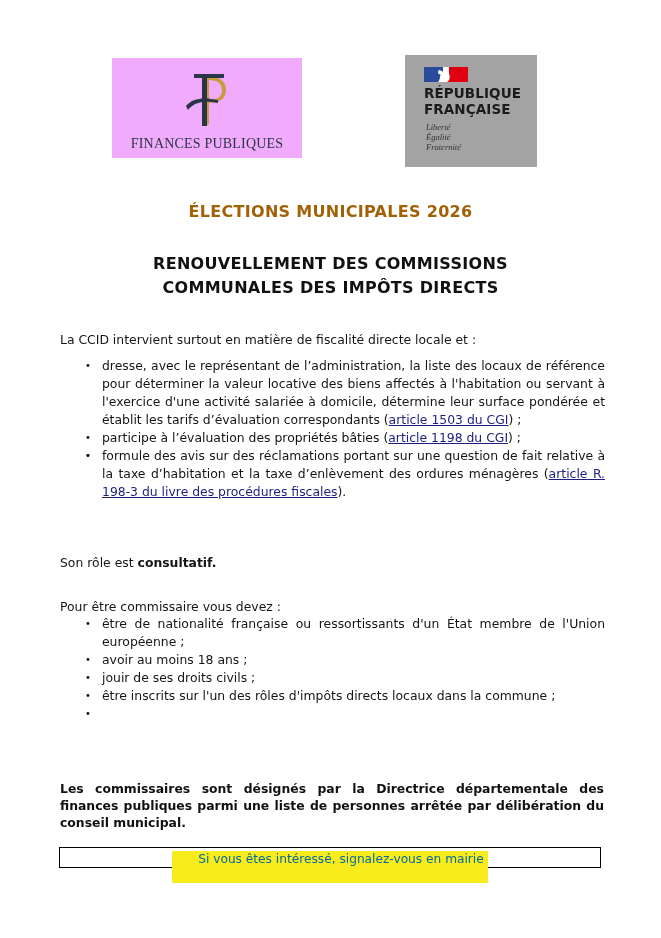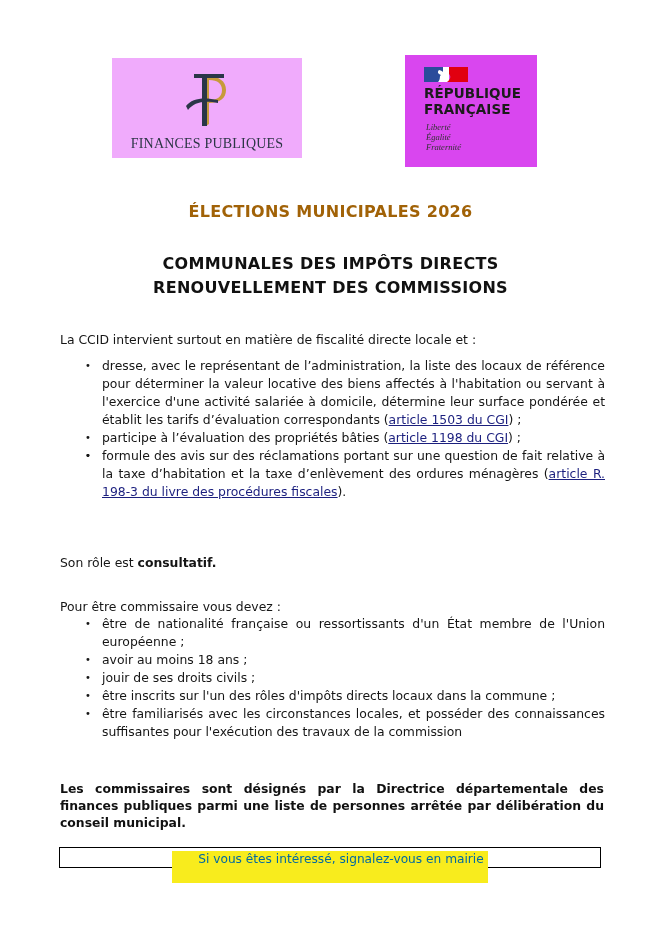--- a/index.html
+++ b/index.html
@@ -15,21 +15,21 @@
     left: 112px; top: 58px; width: 190px; height: 100px; background: #f0abfc;
   }
   .fp-mark { position: absolute; left: 72px; top: 12px; width: 44px; height: 60px; }
   .fp-text {
     position: absolute; left: 0; width: 190px; top: 78px; text-align: center;
     font-family: "Liberation Serif", "DejaVu Serif", serif;
     font-size: 14px; letter-spacing: 0.2px; color: #2c3646;
   }
 
   .logo-rf {
-    left: 405px; top: 55px; width: 132px; height: 112px; background: #d946ef;
+    left: 405px; top: 55px; width: 132px; height: 112px; background: #a3a3a3;
   }
   .rf-flag { position: absolute; left: 19px; top: 12px; width: 44px; height: 15px; }
   .rf-title {
     position: absolute; left: 19px; top: 30px;
     font-family: "DejaVu Sans", "Liberation Sans", sans-serif;
     font-weight: bold; font-size: 13.5px; line-height: 16px; color: #1b1b1b;
     letter-spacing: 0.1px;
   }
   .rf-motto {
     position: absolute; left: 21px; top: 67px;
@@ -101,22 +101,22 @@
   </div>
   <div class="rf-motto">
     <div>Liberté</div>
     <div>Égalité</div>
     <div>Fraternité</div>
   </div>
 </div>
 
 <div class="abs h-main">ÉLECTIONS MUNICIPALES 2026</div>
 <div class="abs h-sub">
+  <div>RENOUVELLEMENT DES COMMISSIONS</div>
   <div>COMMUNALES DES IMPÔTS DIRECTS</div>
-  <div>RENOUVELLEMENT DES COMMISSIONS</div>
 </div>
 
 <div class="abs txt para" style="top:331px;">La CCID intervient surtout en matière de fiscalité directe locale et :</div>
 
 <ul class="abs txt list" style="top:357px;">
   <li>
     <span class="bullet">•</span>
     <span>dresse, avec le représentant de l’administration, la liste des locaux de référence pour déterminer la valeur locative des biens affectés à l'habitation ou servant à l'exercice d'une activité salariée à domicile, détermine leur surface pondérée et établit les tarifs d’évaluation correspondants (</span><a class="link">article 1503 du CGI</a><span>) ;</span>
   </li>
   <li>
@@ -135,20 +135,20 @@
 <div class="abs txt para" style="top:554px;">
   <span>Son rôle est </span><span class="bold">consultatif.</span>
 </div>
 
 <div class="abs txt para" style="top:598px;">Pour être commissaire vous devez :</div>
 <ul class="abs txt list" style="top:615px;">
   <li><span class="bullet">•</span><span>être de nationalité française ou ressortissants d'un État membre de l'Union européenne ;</span></li>
   <li><span class="bullet">•</span><span>avoir au moins 18 ans ;</span></li>
   <li><span class="bullet">•</span><span>jouir de ses droits civils ;</span></li>
   <li><span class="bullet">•</span><span>être inscrits sur l'un des rôles d'impôts directs locaux dans la commune ;</span></li>
-  <li><span class="bullet">•</span><span>être familiarisés avec les circonstances locales, et posséder des connaissances suffisantes pour l'exécution des travaux de la commission</span></li>
+  <li><span class="bullet">•</span></li>
 </ul>
 
 <div class="abs final">Les commissaires sont désignés par la Directrice départementale des finances publiques parmi une liste de personnes arrêtée par délibération du conseil municipal.</div>
 
 <div class="abs callout">
   <span class="hl">Si vous êtes intéressé, signalez-vous en mairie</span>
 </div>
 
 </body></html>

